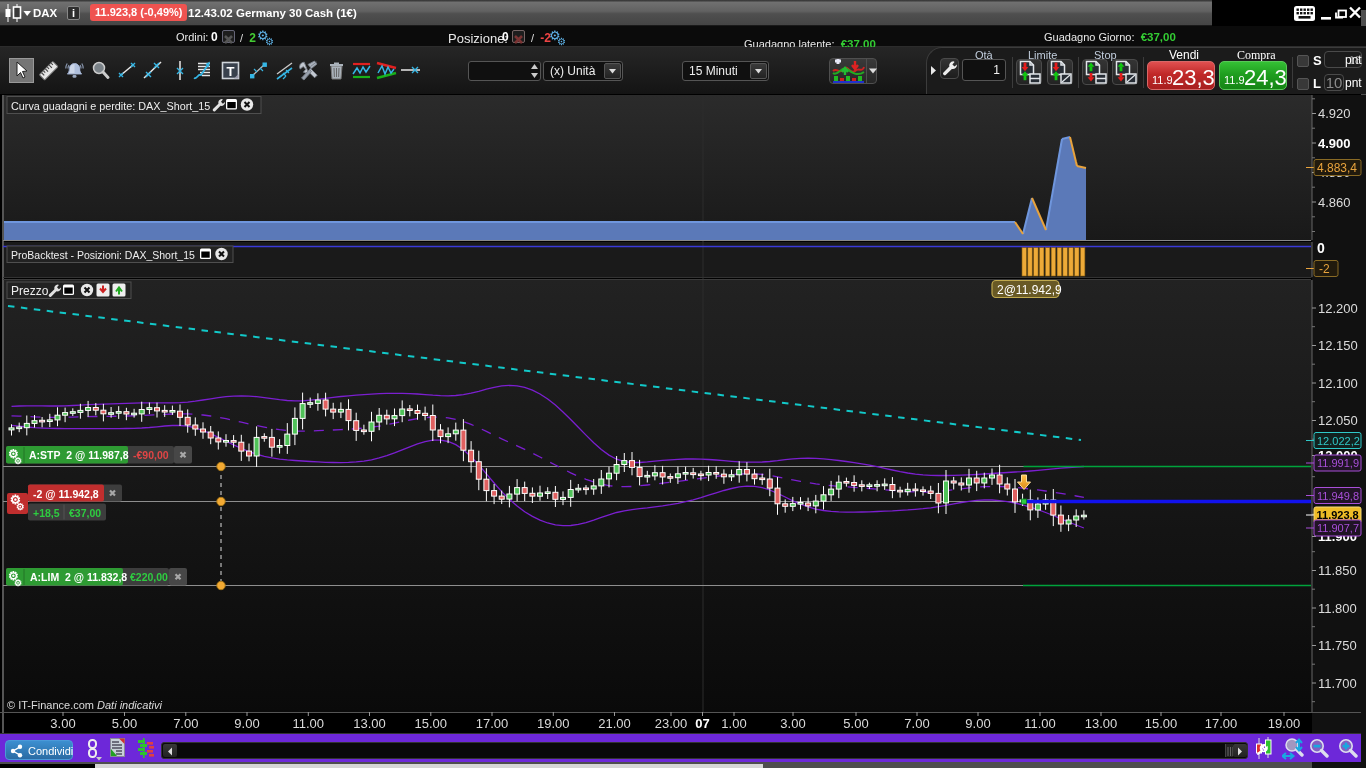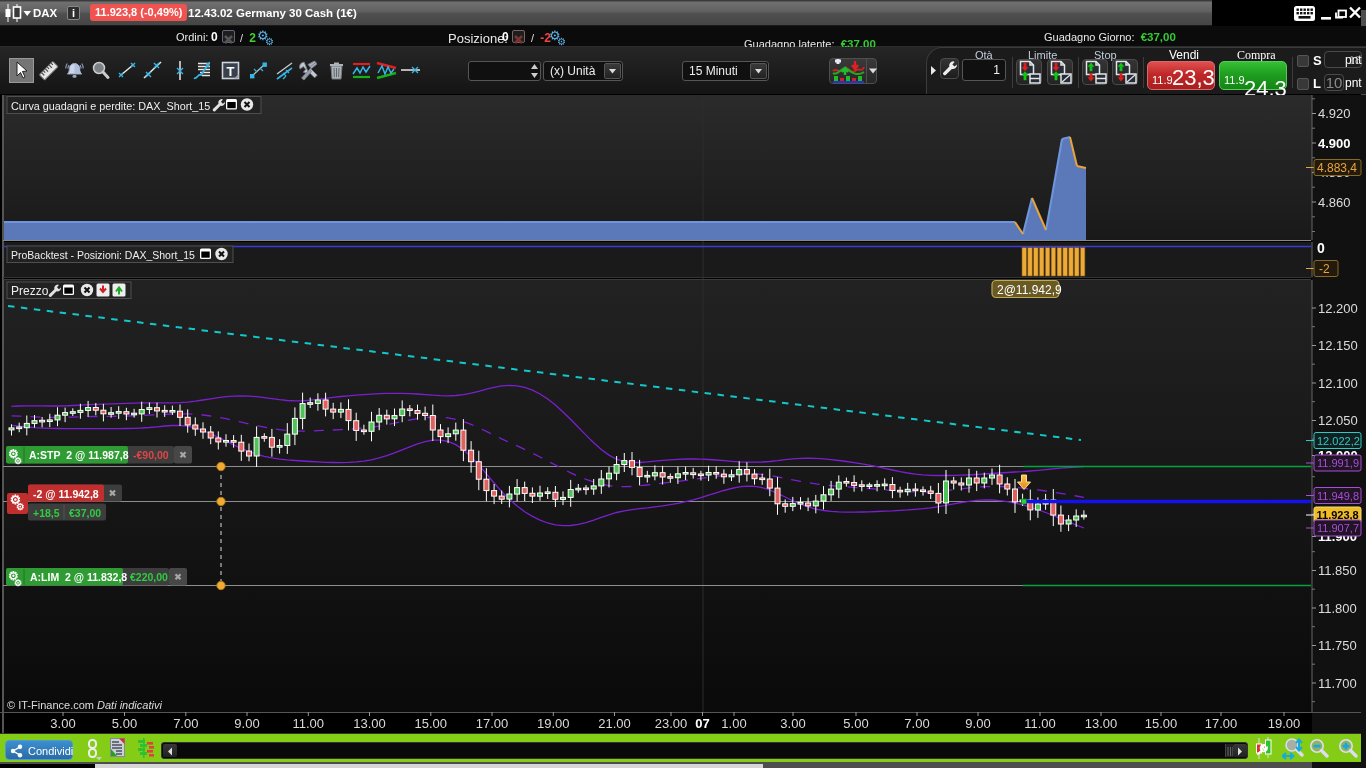--- a/index.html
+++ b/index.html
@@ -282,21 +282,21 @@
         </svg></div>
 <div class="sep" style="left:1143px;"></div>
 <div class="abs" style="left:1169px;top:1px;font-size:12px;color:#fff;">Vendi</div>
 <div class="abs" style="left:1237px;top:1px;font-size:12px;color:#fff;font-family:Liberation Serif, serif;">Compra</div>
 <div class="abs" style="left:1147px;top:14px;width:68px;height:29px;background:linear-gradient(#e05050,#c02828 45%,#a81f1f);border:1px solid #d86868;border-radius:5px;color:#fff;">
 <span style="position:absolute;left:4px;top:12px;font-size:11px;">11.9</span>
         <span style="position:absolute;left:24px;top:3px;font-size:22px;">23,3</span>
 </div>
 <div class="abs" style="left:1219px;top:14px;width:68px;height:29px;background:linear-gradient(#35c035,#1f9e1f 45%,#158515);border:1px solid #58c858;border-radius:5px;color:#fff;">
 <span style="position:absolute;left:4px;top:12px;font-size:11px;">11.9</span>
-        <span style="position:absolute;left:24px;top:14px;font-size:22px;">24,3</span>
+        <span style="position:absolute;left:24px;top:3px;font-size:22px;">24,3</span>
 </div>
 <div class="sep" style="left:1292px;"></div>
 <div class="abs" style="left:1297px;top:8px;width:12px;height:12px;background:#383838;border:1px solid #555;border-radius:2px;"></div>
 <div class="abs" style="left:1313px;top:6px;font-size:13px;font-weight:bold;color:#fff;">S</div>
 <div class="abs" style="left:1324px;top:4px;width:38px;height:17px;border:1px solid #4a4a4a;border-radius:4px;color:#8a8a8a;font-size:11px;text-align:right;line-height:16px;">18</div>
 <div class="abs" style="left:1345px;top:6px;font-size:12px;color:#fff;">pnt</div>
 <div class="abs" style="left:1297px;top:31px;width:12px;height:12px;background:#383838;border:1px solid #555;border-radius:2px;"></div>
 <div class="abs" style="left:1313px;top:29px;font-size:13px;font-weight:bold;color:#fff;">L</div>
 <div class="abs" style="left:1324px;top:27px;width:20px;height:17px;border:1px solid #4a4a4a;border-radius:4px;color:#8a8a8a;font-size:15px;text-align:center;line-height:16px;">10</div>
 <div class="abs" style="left:1345px;top:29px;font-size:12px;color:#fff;">pnt</div>
@@ -864,21 +864,21 @@
 <text x="1101.0" y="728" font-size="13" font-weight="normal" fill="#dadada" text-anchor="middle">13.00</text>
 <line x1="1161.0" y1="712" x2="1161.0" y2="716" stroke="#999" stroke-width="1"></line>
 <text x="1161.0" y="728" font-size="13" font-weight="normal" fill="#dadada" text-anchor="middle">15.00</text>
 <line x1="1221.0" y1="712" x2="1221.0" y2="716" stroke="#999" stroke-width="1"></line>
 <text x="1221.0" y="728" font-size="13" font-weight="normal" fill="#dadada" text-anchor="middle">17.00</text>
 <line x1="1284.0" y1="712" x2="1284.0" y2="716" stroke="#999" stroke-width="1"></line>
 <text x="1284.0" y="728" font-size="13" font-weight="normal" fill="#dadada" text-anchor="middle">19.00</text>
 </g>
 </svg>
 
-<div class="abs" style="left:0;top:733px;width:1361px;height:29px;background:#84cc16;border-top:1px solid #333;">
+<div class="abs" style="left:0;top:733px;width:1361px;height:29px;background:#6d28d9;border-top:1px solid #333;">
 <div class="abs" style="left:5px;top:6px;width:68px;height:20px;background:linear-gradient(#3c8fd0,#2a6ba3);border:1px solid #4a9ad8;border-radius:4px;">
 <svg width="14" height="14" style="position:absolute;left:4px;top:3px">
           <circle cx="3" cy="7" r="2.2" fill="#fff"></circle>
           <circle cx="10" cy="2.8" r="2.2" fill="#fff"></circle>
           <circle cx="10" cy="11.2" r="2.2" fill="#fff"></circle>
           <path d="M3 7 L10 2.8 M3 7 L10 11.2" stroke="#fff" stroke-width="1.4"></path>
         </svg>
 <span style="position:absolute;left:22px;top:3.5px;font-size:11px;color:#fff;">Condividi</span>
 </div>
 <svg class="abs" style="left:85px;top:5px" width="18" height="22" viewBox="0 0 18 22">

